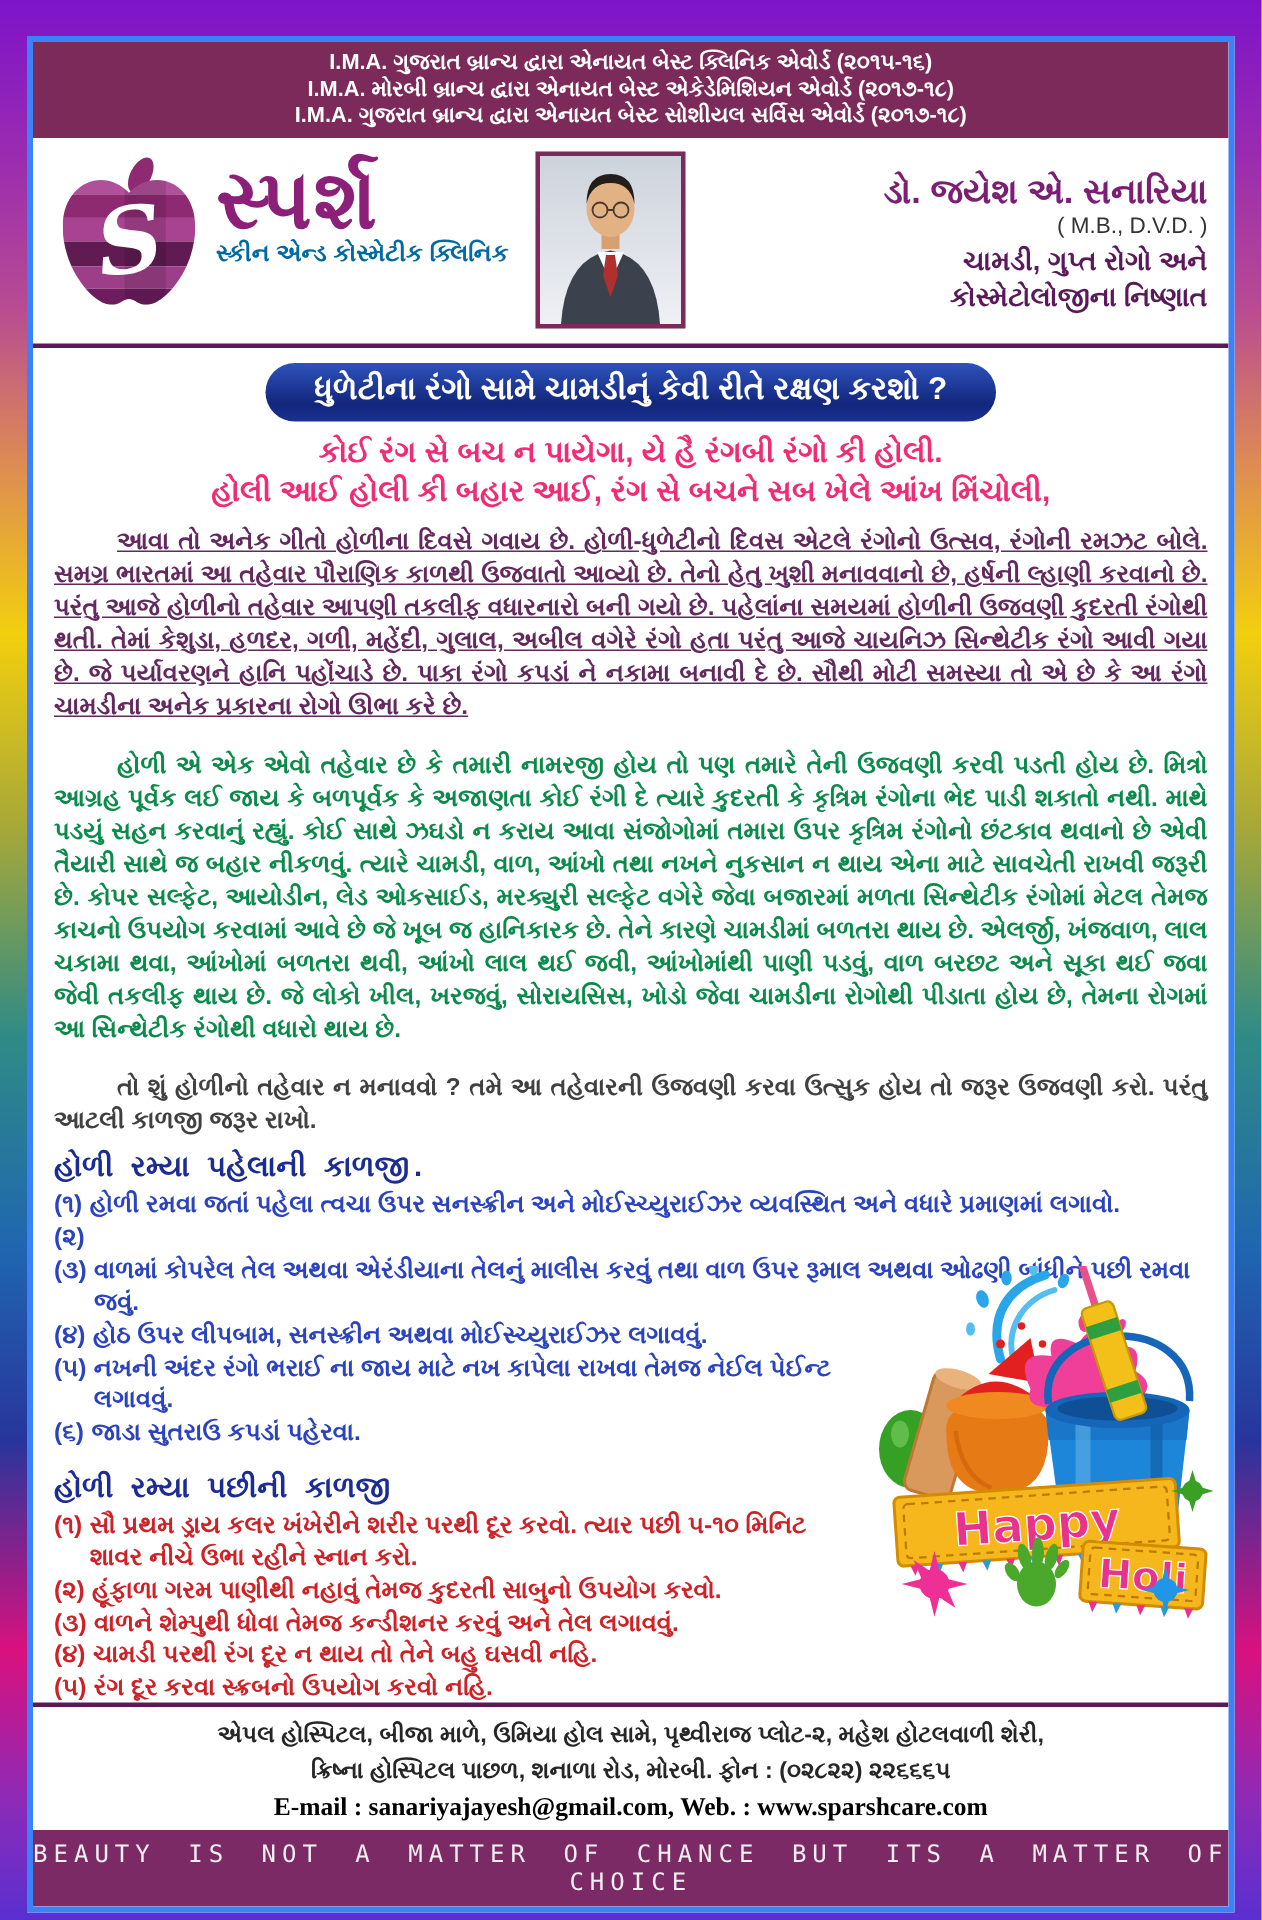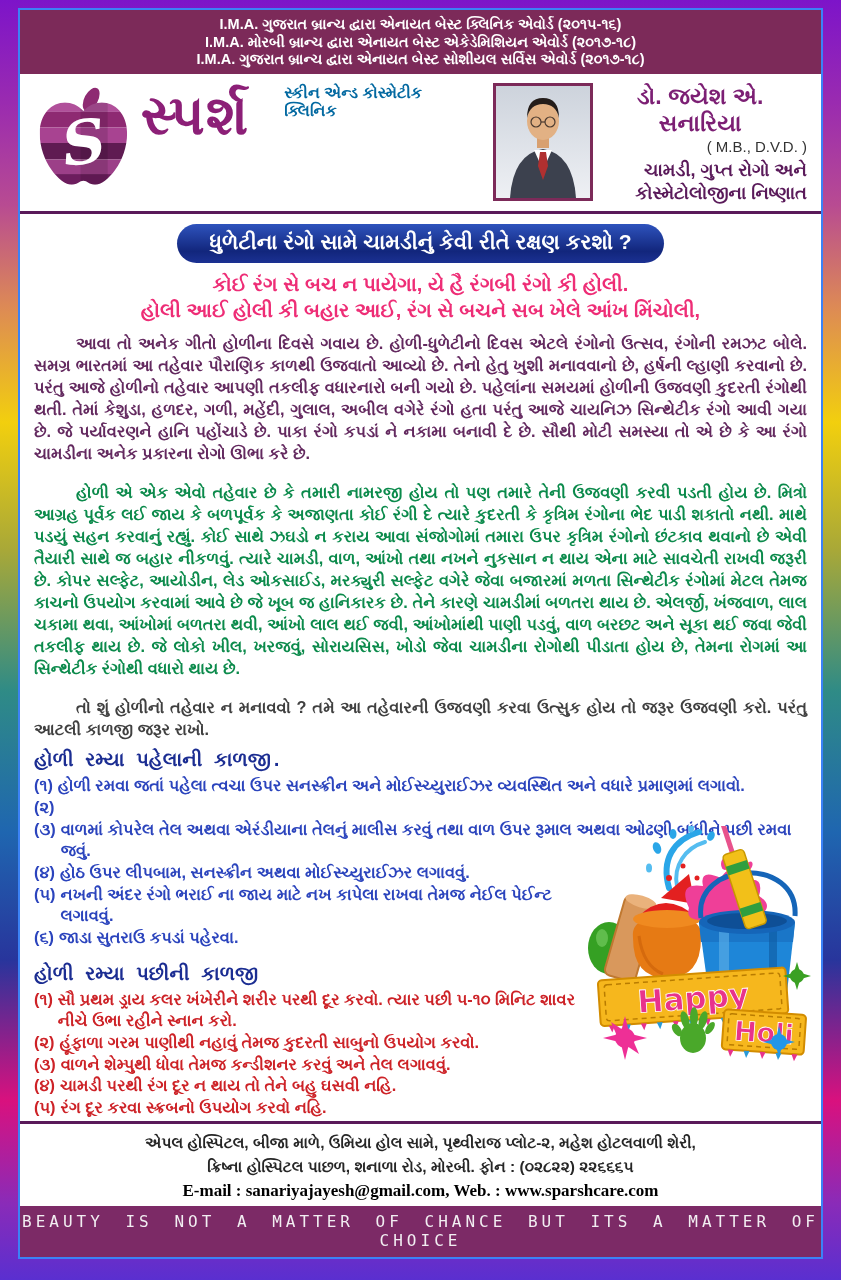--- a/index.html
+++ b/index.html
@@ -6,54 +6,54 @@
   html,body { width:841px; height:1280px; }
   body {
     font-family:"Liberation Sans","DejaVu Sans",sans-serif;
     background:linear-gradient(180deg,
       #7d14c9 0%, #9a2bb0 8%, #b84b92 16%, #dd8a55 24%,
       #f2cf0e 33%, #a8a838 43%, #2f8b86 54%, #1f66b0 65%,
       #28359c 75%, #d9117e 86%, #8a2bb8 94%, #5a2fd0 100%);
     position:relative;
   }
   .card {
-    position:absolute; left:18px; top:8px; width:805px; height:1251px;
-    border:2px solid #3b82f6; background:#ffffff;
+    position:absolute; left:18px; top:24px; width:805px; height:1251px;
+    border:4px solid #3b82f6; background:#ffffff;
     display:flex; flex-direction:column; overflow:hidden;
   }
   
   .awards {
     background:#7c2a59; color:#fff; text-align:center;
     padding:6px 4px 5px; font-size:14.5px; line-height:17.5px; font-weight:600;
   }
   
   .header {
     display:flex; align-items:center; padding:6px 14px 6px 10px;
     border-bottom:3px solid #5a1a5a; height:140px; flex:0 0 auto;
   }
   .logo-wrap { display:flex; align-items:flex-start; }
-  .clinic-names { display:flex; flex-direction:row; margin-left:4px;gap:35px; }
+  .clinic-names { display:flex; flex-direction:column; margin-left:4px; }
   .clinic-name { color:#8c1f77; font-size:55px; font-weight:bold; line-height:58px; letter-spacing:1px; }
   .clinic-sub  { color:#0369a1; font-size:16px; font-weight:bold; margin-top:-2px; }
   .photo-box { margin-left:18px; border:3px solid #7c2a59; width:100px; height:118px; flex:0 0 auto; background:#e8eaee; }
   .doctor-info { margin-left:auto; text-align:right; padding-top:4px; }
   .doctor-name { color:#7c1f74; font-size:23px; font-weight:bold;text-align:center; }
   .doctor-deg  { color:#333; font-size:15px; margin-top:1px; }
   .doctor-spec { color:#5a1a5a; font-size:18px; font-weight:bold; line-height:1.3; margin-top:4px; }
   
   .content { padding:8px 14px 0; flex:1 1 auto; position:relative; overflow:hidden; }
   .title-pill {
     display:block; margin:2px auto 8px; width:fit-content;
     background:linear-gradient(180deg,#2e53bd 0%,#12267c 70%,#1b3193 100%);
     color:#fff; font-size:21px; font-weight:bold;
     padding:6px 32px 9px; border-radius:999px;
   }
   .verse { text-align:center; color:#ee2d76; font-weight:bold; font-size:20px; line-height:1.32; }
   .para  { text-align:justify; font-size:16.3px; line-height:1.35; font-weight:600; text-indent:42px; }
-  .para.p1 { color:#63295f; margin-top:9px; }
+  .para.p1 { color:#63295f; margin-top:9px;text-decoration:underline; }
   .para.p2 { color:#0b8a4b; margin-top:17px; }
   .para.p3 { color:#404040; margin-top:17px; }
   .sec-head { color:#1b2d92; font-size:19.5px; font-weight:bold; margin:9px 0 3px;font-family:Liberation Mono, monospace; }
   .sec-head.second { margin-top:14px; }
   .care-item { display:flex; font-size:16.3px; line-height:1.33; font-weight:600; }
   .care-item .num { flex:0 0 auto; margin-right:5px; }
   .blue .care-item { color:#2b44bd; }
   .red  .care-item { color:#cd2227; }
   .narrow { padding-right:230px; }
   .holi-art { position:absolute; right:4px; top:612px; width:244px; height:238px; }

